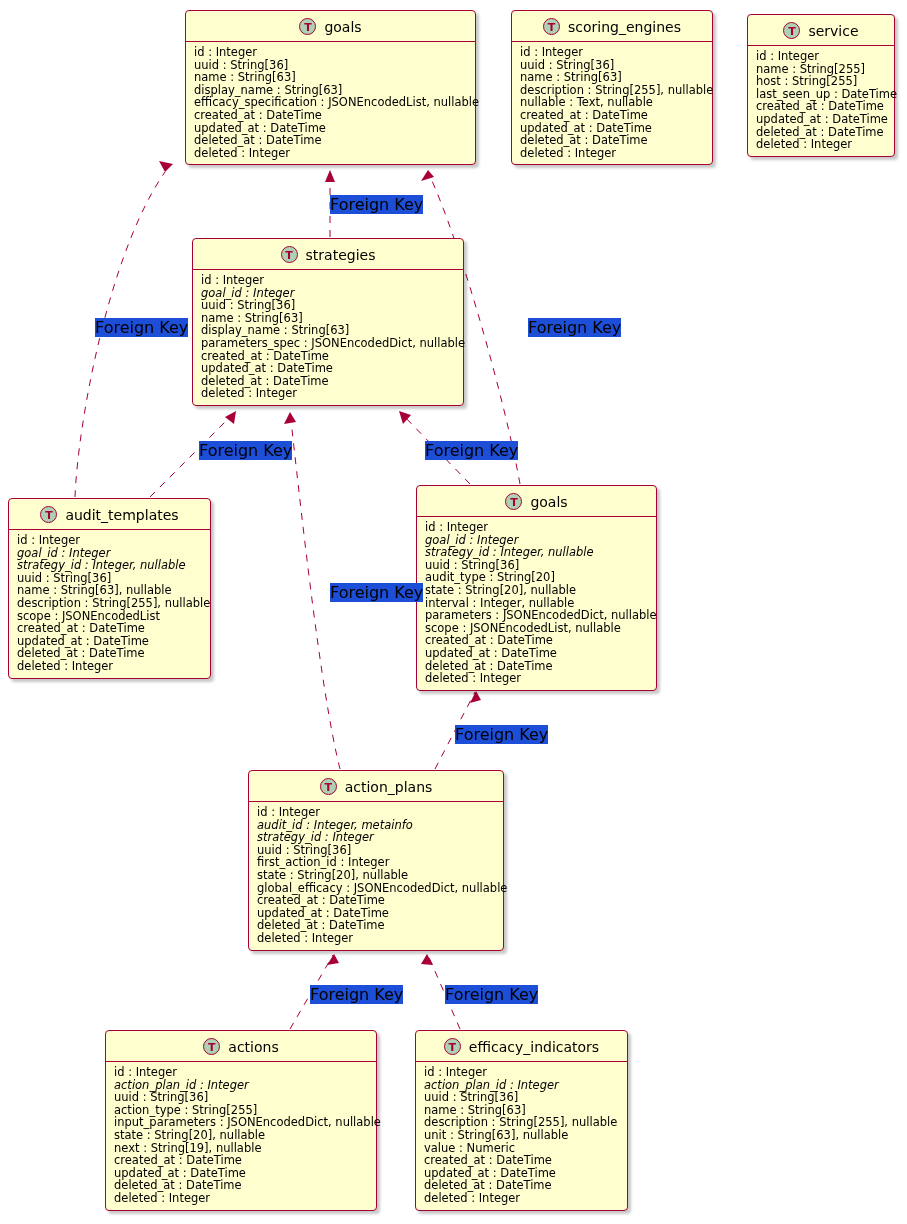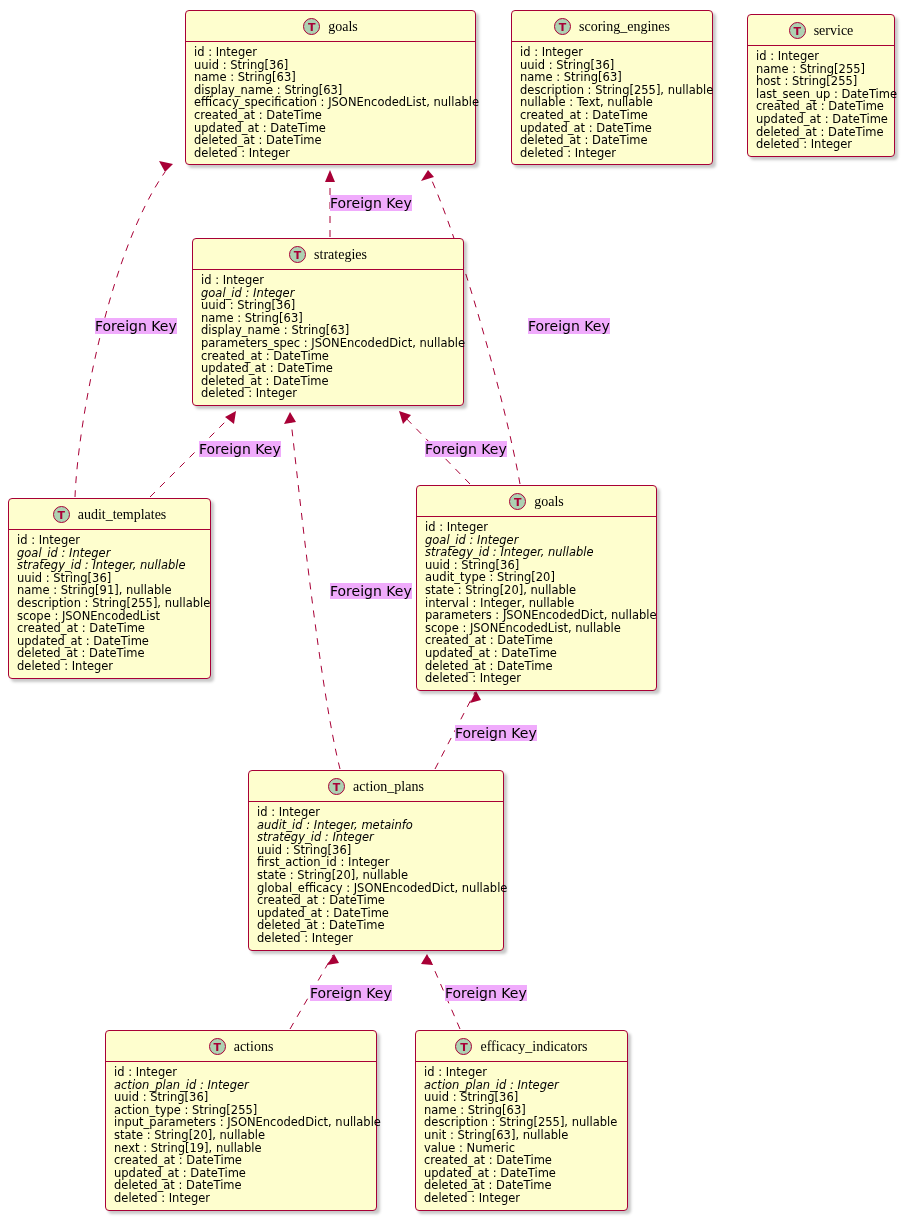--- a/index.html
+++ b/index.html
@@ -36,21 +36,20 @@
     align-items: center;
     justify-content: center;
     gap: 8px;
     padding: 7px 10px 6px 10px;
     border-bottom: 1px solid #A80036;
   }
   .entity-title {
     font-size: 14px;
     color: #000000;
     white-space: nowrap;
-    font-family: Liberation Serif, serif;
   }
   .table-icon {
     width: 17px;
     height: 17px;
     border-radius: 50%;
     background: #ADD1B2;
     border: 1px solid #A80036;
     color: #A80036;
     font-size: 11px;
     font-weight: bold;
@@ -68,23 +67,23 @@
     line-height: 12.6px;
     white-space: nowrap;
   }
   .field.pk {
   }
   .field.fk {
     font-style: italic;
   }
   .edge-label {
     position: absolute;
-    font-size: 14px;
+    font-size: 16px;
     color: #000000;
-    background: #f0abfc;
+    background: #1d4ed8;
     white-space: nowrap;
   }
 </style>
 </head>
 <body>
 
 <div id="canvas">
 
   <svg class="links" viewBox="0 0 907 1224">
     <g stroke="#A80036" stroke-width="1" fill="none" stroke-dasharray="7,7">
@@ -192,21 +191,21 @@
       <div class="entity" style="left: 8px; top: 498px; width: 203px;">
         <div class="entity-header">
           <span class="table-icon">T</span>
           <span class="entity-title">audit_templates</span>
         </div>
         <div class="entity-body">
           <div class="field pk">id : Integer</div>
           <div class="field fk">goal_id : Integer</div>
           <div class="field fk">strategy_id : Integer, nullable</div>
           <div class="field">uuid : String[36]</div>
-          <div class="field">name : String[91], nullable</div>
+          <div class="field">name : String[63], nullable</div>
           <div class="field">description : String[255], nullable</div>
           <div class="field">scope : JSONEncodedList</div>
           <div class="field">created_at : DateTime</div>
           <div class="field">updated_at : DateTime</div>
           <div class="field">deleted_at : DateTime</div>
           <div class="field">deleted : Integer</div>
         </div>
       </div>
       <div class="entity" style="left: 416px; top: 485px; width: 241px;">
         <div class="entity-header">

